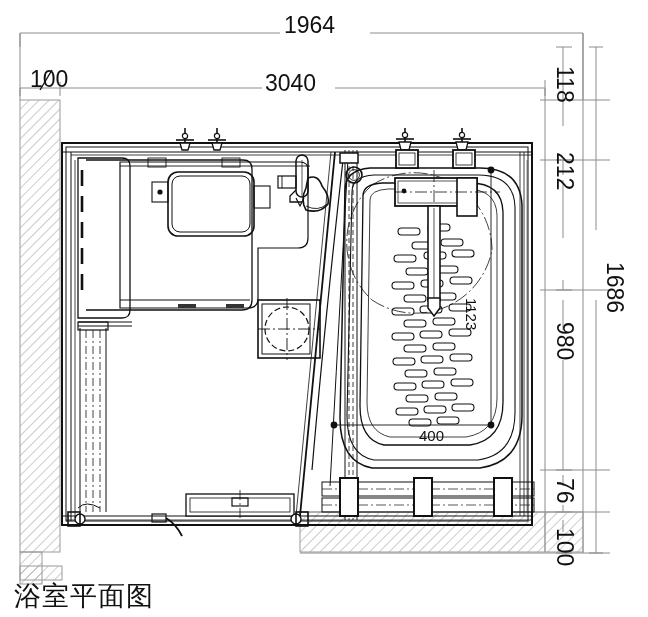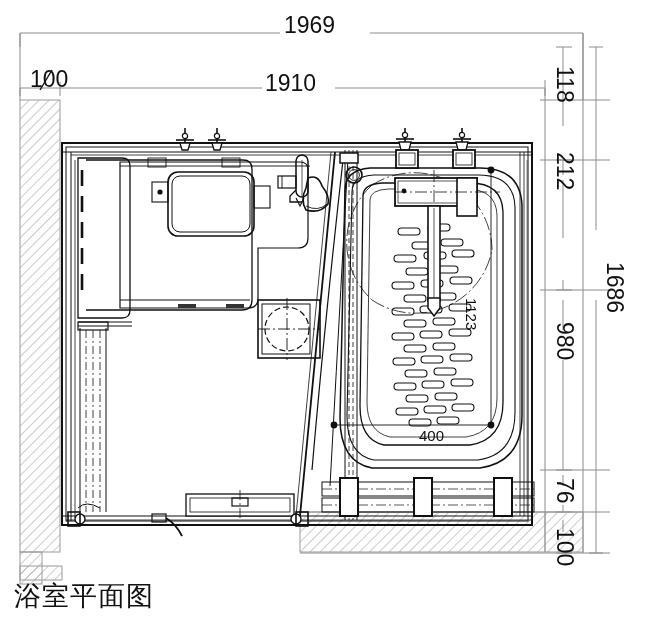--- a/index.html
+++ b/index.html
@@ -343,23 +343,23 @@
       <rect x="78" y="322" width="30" height="8" stroke-width="1.2"></rect>
       <path d="M78,508 Q86,500 100,508" stroke-width="1"></path>
     </g>
 
     <g stroke="#111" fill="none" stroke-width="0.8">
       <line x1="520" y1="152" x2="520" y2="516"></line>
       <line x1="524" y1="152" x2="524" y2="516"></line>
     </g>
   </svg>
 
-  <div class="dimtext" style="left:284px;top:12px;">1969</div>
-
-  <div class="dimtext" style="left:265px;top:70px;">1910</div>
+  <div class="dimtext" style="left:284px;top:12px;">1964</div>
+
+  <div class="dimtext" style="left:265px;top:70px;">3040</div>
 
   <div class="dimtext" style="left:30px;top:66px;">100</div>
 
   <div class="dimtext vert" style="left:578px;top:66px;transform:rotate(90deg);">118</div>
 
   <div class="dimtext vert" style="left:578px;top:152px;transform:rotate(90deg);">212</div>
 
   <div class="dimtext vert" style="left:578px;top:322px;transform:rotate(90deg);">980</div>
 
   <div class="dimtext vert" style="left:578px;top:478px;transform:rotate(90deg);">76</div>

